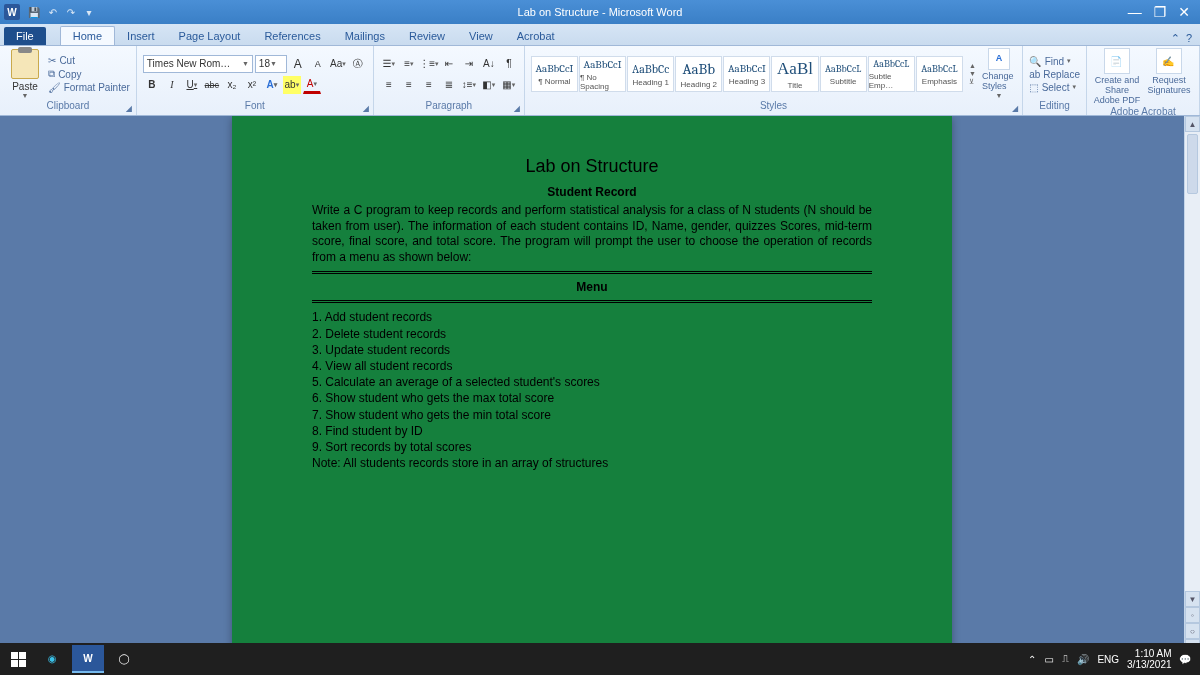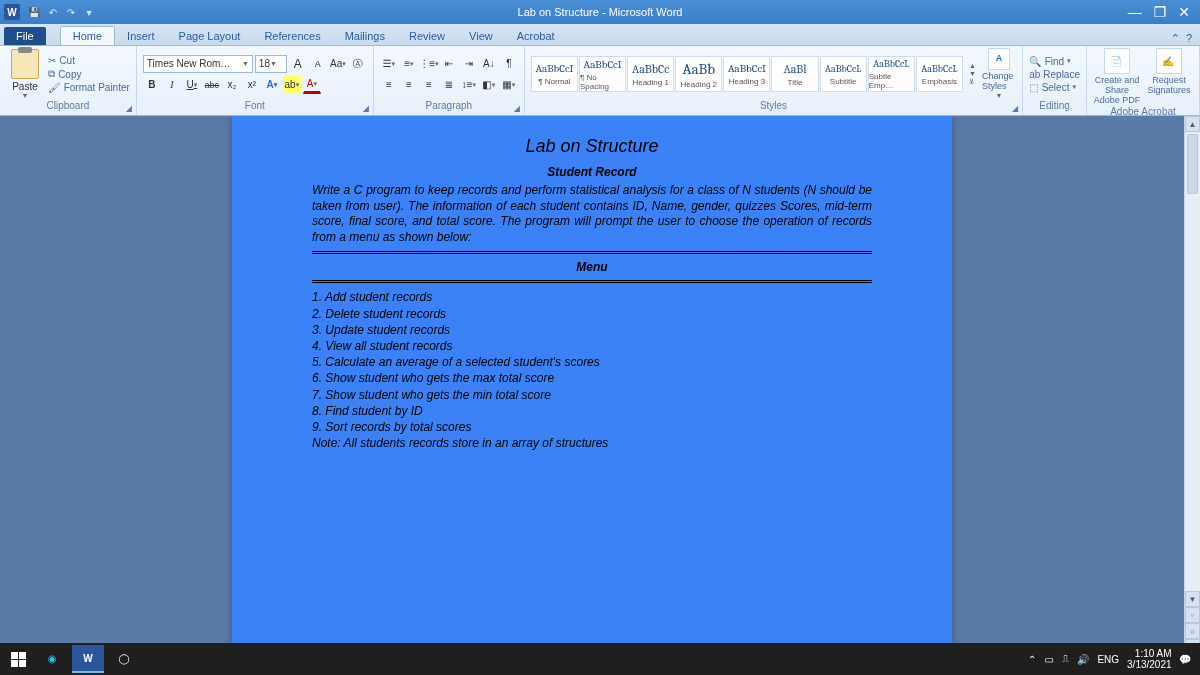--- a/index.html
+++ b/index.html
@@ -50,21 +50,21 @@
 .style-item .label { font-size:8px; color:#555; margin-top:2px; }
 .change-styles { display:flex; flex-direction:column; align-items:center; justify-content:center; width:42px; cursor:pointer; font-size:9px; color:#4a6a9a; line-height:1.1; }
 .editing-col { display:flex; flex-direction:column; gap:2px; }
 .editing-col div { display:flex; align-items:center; gap:3px; cursor:pointer; font-size:10px; color:#4a6a9a; }
 .acrobat-col { display:flex; gap:4px; }
 .acrobat-btn { width:48px; display:flex; flex-direction:column; align-items:center; font-size:9px; color:#4a6a9a; cursor:pointer; text-align:center; line-height:1.1; }
 .acrobat-btn .aicon { width:26px; height:26px; background:#fff; border:1px solid #c9d8ea; margin-bottom:2px; display:flex; align-items:center; justify-content:center; color:#cc3a2f; font-weight:bold; font-size:10px; }
 
 
 .doc-area { position:absolute; top:116px; bottom:20px; left:0; right:16px; background:#5a7aa8; display:flex; justify-content:center; overflow:hidden; }
-.page { width:720px; background:#3b82f6; margin-top:0; box-shadow:0 2px 8px rgba(0,0,0,0.3); padding: 20px 80px; font-family: "Times New Roman", serif; font-size:12px; color:#000;font-style:italic; }
+.page { width:720px; background:#15803d; margin-top:0; box-shadow:0 2px 8px rgba(0,0,0,0.3); padding: 40px 80px; font-family: "Times New Roman", serif; font-size:12px; color:#000; }
 .page .doc-title { text-align:center; font-size:18px; margin-bottom:8px; }
 .page .doc-sub { text-align:center; font-weight:bold; font-size:12px; margin-bottom:4px; }
 .page .body-p { text-align:justify; margin-bottom:4px; line-height:1.3; }
 .page .dline { border-top:3px double #000; margin:6px 0; }
 .page .menu-h { text-align:center; font-weight:bold; margin:2px 0; }
 .page .menu-list div { line-height:1.35; }
 
 
 .vscroll { position:absolute; top:116px; bottom:20px; right:0; width:16px; background:#e8eef6; border-left:1px solid #c5d6ea; }
 .vscroll .btn { height:16px; background:#d6e2f0; border:1px solid #b5c8df; font-size:8px; display:flex; align-items:center; justify-content:center; color:#556; }
@@ -251,21 +251,21 @@
           </div>
           <div class="style-item">
             <div class="sample" style="font-size: 15px;">AaBb</div>
             <div class="label">Heading 2</div>
           </div>
           <div class="style-item">
             <div class="sample" style="font-size: 11px;">AaBbCcI</div>
             <div class="label">Heading 3</div>
           </div>
           <div class="style-item">
-            <div class="sample" style="font-size: 12px;">AaBl</div>
+            <div class="sample" style="font-size: 17px; font-family: Liberation Serif, serif;">AaBl</div>
             <div class="label">Title</div>
           </div>
           <div class="style-item">
             <div class="sample" style="font-size: 10px;">AaBbCcL</div>
             <div class="label">Subtitle</div>
           </div>
           <div class="style-item">
             <div class="sample" style="font-size: 10px;">AaBbCcL</div>
             <div class="label">Subtle Emp…</div>
           </div>

